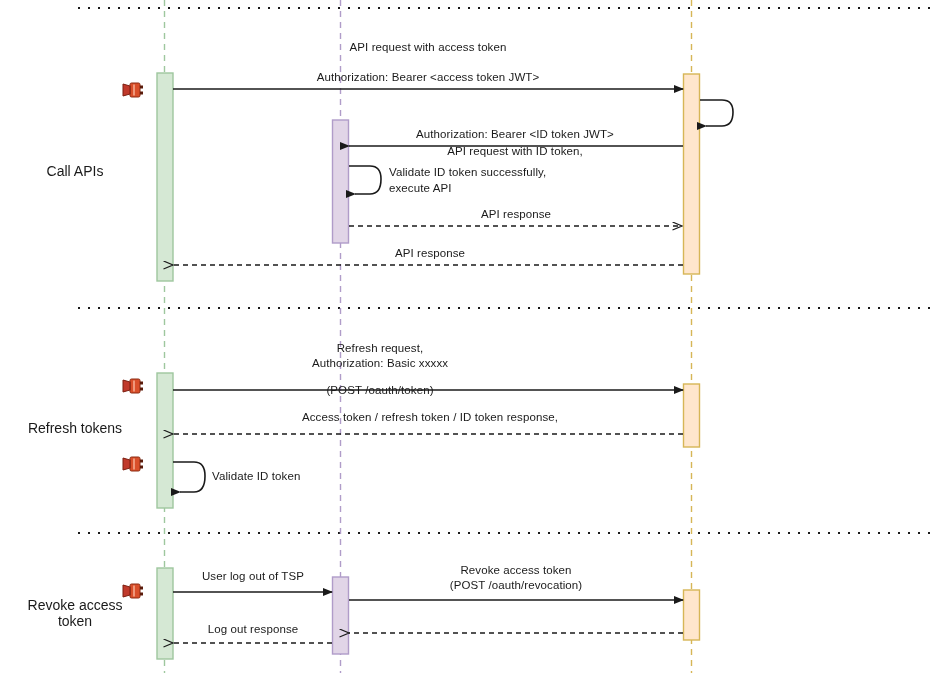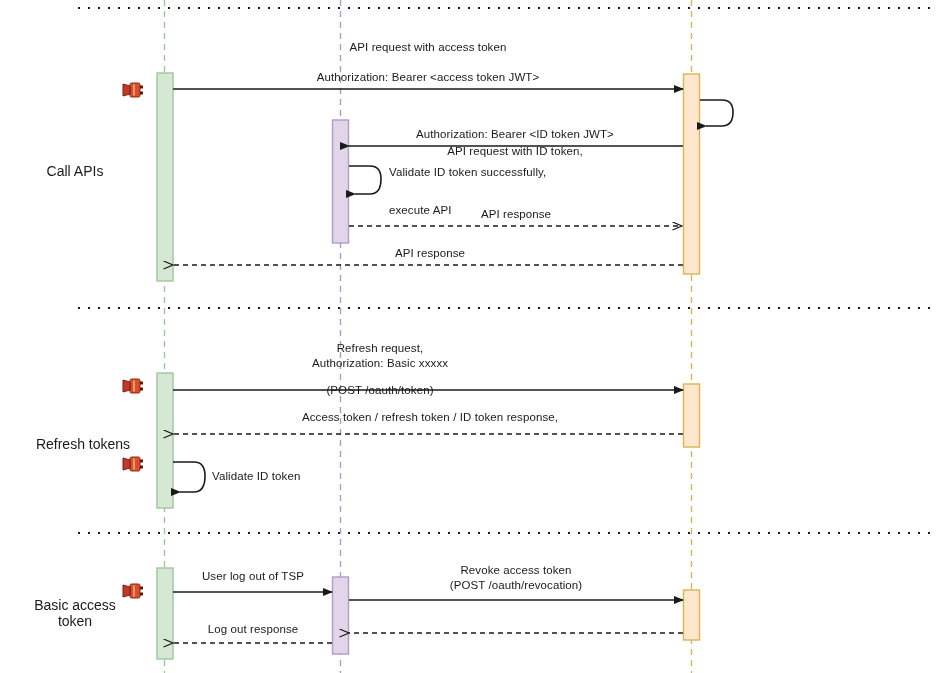--- a/index.html
+++ b/index.html
@@ -148,34 +148,34 @@
       <rect x="9" y="1" width="10" height="14" rx="1.5" fill="#d94f2a" stroke="#8a2b12" stroke-width="1"></rect>
       <rect x="12" y="2.5" width="2" height="11" fill="#f2a58a" opacity="0.85"></rect>
       <path d="M9,4 L2,2 L2,14 L9,12 Z" fill="#c0392b" stroke="#7c1f10" stroke-width="1"></path>
       <rect x="19" y="3.5" width="3" height="3" fill="#5a1a0a"></rect>
       <rect x="19" y="9.5" width="3" height="3" fill="#5a1a0a"></rect>
     </g>
   </svg>
 
   <div class="phase-label" style="left:0px; top:163px; width:150px;">Call APIs</div>
 
-  <div class="phase-label" style="left:8px; top:420px; width:150px;margin-top:16px;">Refresh tokens</div>
+  <div class="phase-label" style="left:0px; top:420px; width:150px;">Refresh tokens</div>
 
-  <div class="phase-label" style="left:0px; top:597px; width:150px;">Basic access</div>
+  <div class="phase-label" style="left:0px; top:597px; width:150px;">Revoke access</div>
   <div class="phase-label" style="left:0px; top:613px; width:150px;">token</div>
 
   <div class="msg-label" style="left:204px; top:40px; width:448px;text-align:center;">API request with access token</div>
   <div class="msg-label" style="left:204px; top:70px; width:448px;">Authorization: Bearer &lt;access token JWT&gt;</div>
 
 
   <div class="msg-label" style="left:360px; top:112px; width:310px;margin-top:32px;">API request with ID token,</div>
   <div class="msg-label" style="left:360px; top:127px; width:310px;">Authorization: Bearer &lt;ID token JWT&gt;</div>
 
   <div class="msg-label left-align" style="left:389px; top:165px; width:280px;">Validate ID token successfully,</div>
-  <div class="msg-label left-align" style="left:389px; top:181px; width:280px;margin-top:22px;">execute API</div>
+  <div class="msg-label left-align" style="left:389px; top:181px; width:280px;">execute API</div>
 
   <div class="msg-label" style="left:420px; top:207px; width:192px;">API response</div>
 
   <div class="msg-label" style="left:334px; top:246px; width:192px;">API response</div>
 
   <div class="msg-label" style="left:230px; top:341px; width:300px;">Refresh request,</div>
   <div class="msg-label" style="left:230px; top:356px; width:300px;">Authorization: Basic xxxxx</div>
   <div class="msg-label" style="left:230px; top:371px; width:300px;margin-top:12px;">(POST /oauth/token)</div>
 
   <div class="msg-label" style="left:200px; top:410px; width:460px;">Access token / refresh token / ID token response,</div>

